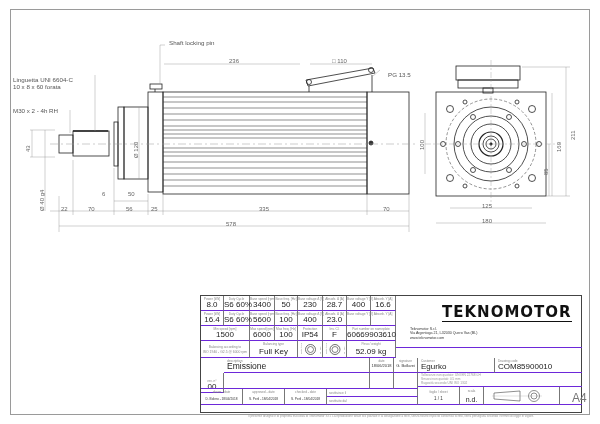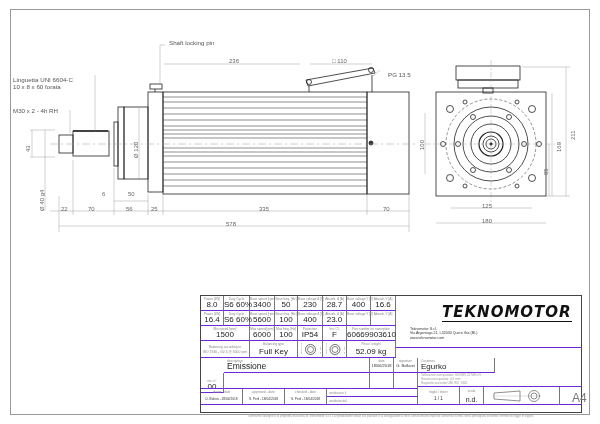--- a/index.html
+++ b/index.html
@@ -9,21 +9,21 @@
   svg.drawing { position: absolute; left: 0; top: 0; }
   .lbl { position: absolute; font-size: 6.2px; color: #555; white-space: nowrap; line-height: 1; }
   .dim { position: absolute; font-size: 6px; color: #666; white-space: nowrap; line-height: 1; }
   .vdim { position: absolute; font-size: 6px; color: #666; white-space: nowrap; line-height: 1; transform: rotate(-90deg); transform-origin: left top; }
   
   .tb { position: absolute; left: 200px; top: 295px; width: 382px; height: 118px; border: 1px solid #444; background: #fff; }
   .cell { position: absolute; border-right: 1px solid #777; border-bottom: 1px solid #6d28d9; }
   .cap { position: absolute; left: 0; right: 0; top: 1px; font-size: 3.2px; color: #888; text-align: center; white-space: nowrap; }
   .val { position: absolute; left: 0; right: 0; bottom: 1px; font-size: 8px; color: #222; text-align: center; white-space: nowrap; }
   .valsm { position: absolute; left: 0; right: 0; bottom: 1px; font-size: 4px; color: #333; text-align: center; white-space: nowrap; }
-  .logo { position: absolute; left: 46px; top: 7px; font-size: 15px; font-style: italic; font-weight: bold; letter-spacing: 1px; color: #111; border-bottom: 1.5px solid #111; font-family: "DejaVu Sans", sans-serif; }
+  .logo { position: absolute; left: 46px; top: 7px; font-size: 15px; font-weight: bold; letter-spacing: 1px; color: #111; border-bottom: 1.5px solid #111; font-family: "DejaVu Sans", sans-serif; }
   .company { position: absolute; left: 14px; top: 31px; font-size: 3.6px; color: #333; line-height: 4.3px; }
   .footer { position: absolute; left: 200px; top: 414px; width: 382px; font-size: 3px; color: #999; text-align: center; white-space: nowrap; }
 </style>
 </head>
 <body>
 
 <div id="sheet">
   <div class="frame"></div>
 
   <svg class="drawing" width="600" height="424" viewBox="0 0 600 424">
@@ -315,20 +315,24 @@
         <span class="valsm" style="bottom:4px;">18/06/2018</span>
       </div>
     <div class="cell" style="left:193px;top:62px;width:24px;height:15px;">
         <span class="cap">signature</span>
         <span class="valsm" style="bottom:4px;">G. Bollarei</span>
       </div>
     <div class="cell" style="left:217px;top:62px;width:77px;height:15px;">
         <span class="cap" style="text-align:left;left:3px;">Customer</span>
         <span style="position:absolute;left:3px;bottom:1px;font-size:8px;color:#222;">Egurko</span>
       </div>
+    <div class="cell" style="left:294px;top:62px;width:87px;height:15px;border-right:none;">
+        <span class="cap" style="text-align:left;left:3px;">Drawing code</span>
+        <span style="position:absolute;left:3px;bottom:1px;font-size:8px;color:#222;">COM85900010</span>
+      </div>
 
     <div class="cell" style="left:0;top:77px;width:23px;height:16px;"></div>
     <div class="cell" style="left:23px;top:77px;width:146px;height:16px;"></div>
     <div class="cell" style="left:169px;top:77px;width:24px;height:16px;"></div>
     <div class="cell" style="left:193px;top:77px;width:24px;height:16px;"></div>
     <div class="cell" style="left:217px;top:77px;width:164px;height:14px;border-right:none;">
       <div style="position:absolute;left:3px;top:1px;font-size:3.2px;color:#999;line-height:3.8px;">
         <div>Tolleranze non quotate: UNI EN 22768 f-H</div>
         <div>Smussi non quotati: 0.5 mm</div>
         <div>Rugosità secondo UNI ISO 1302</div>

